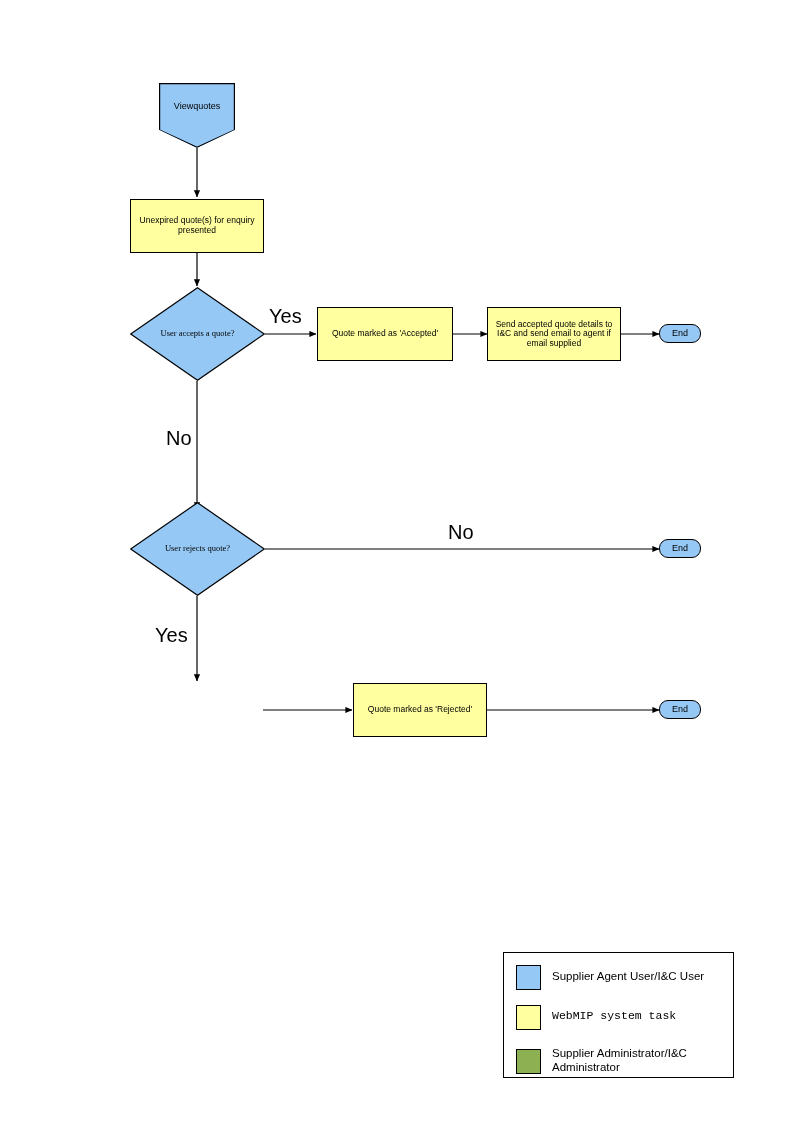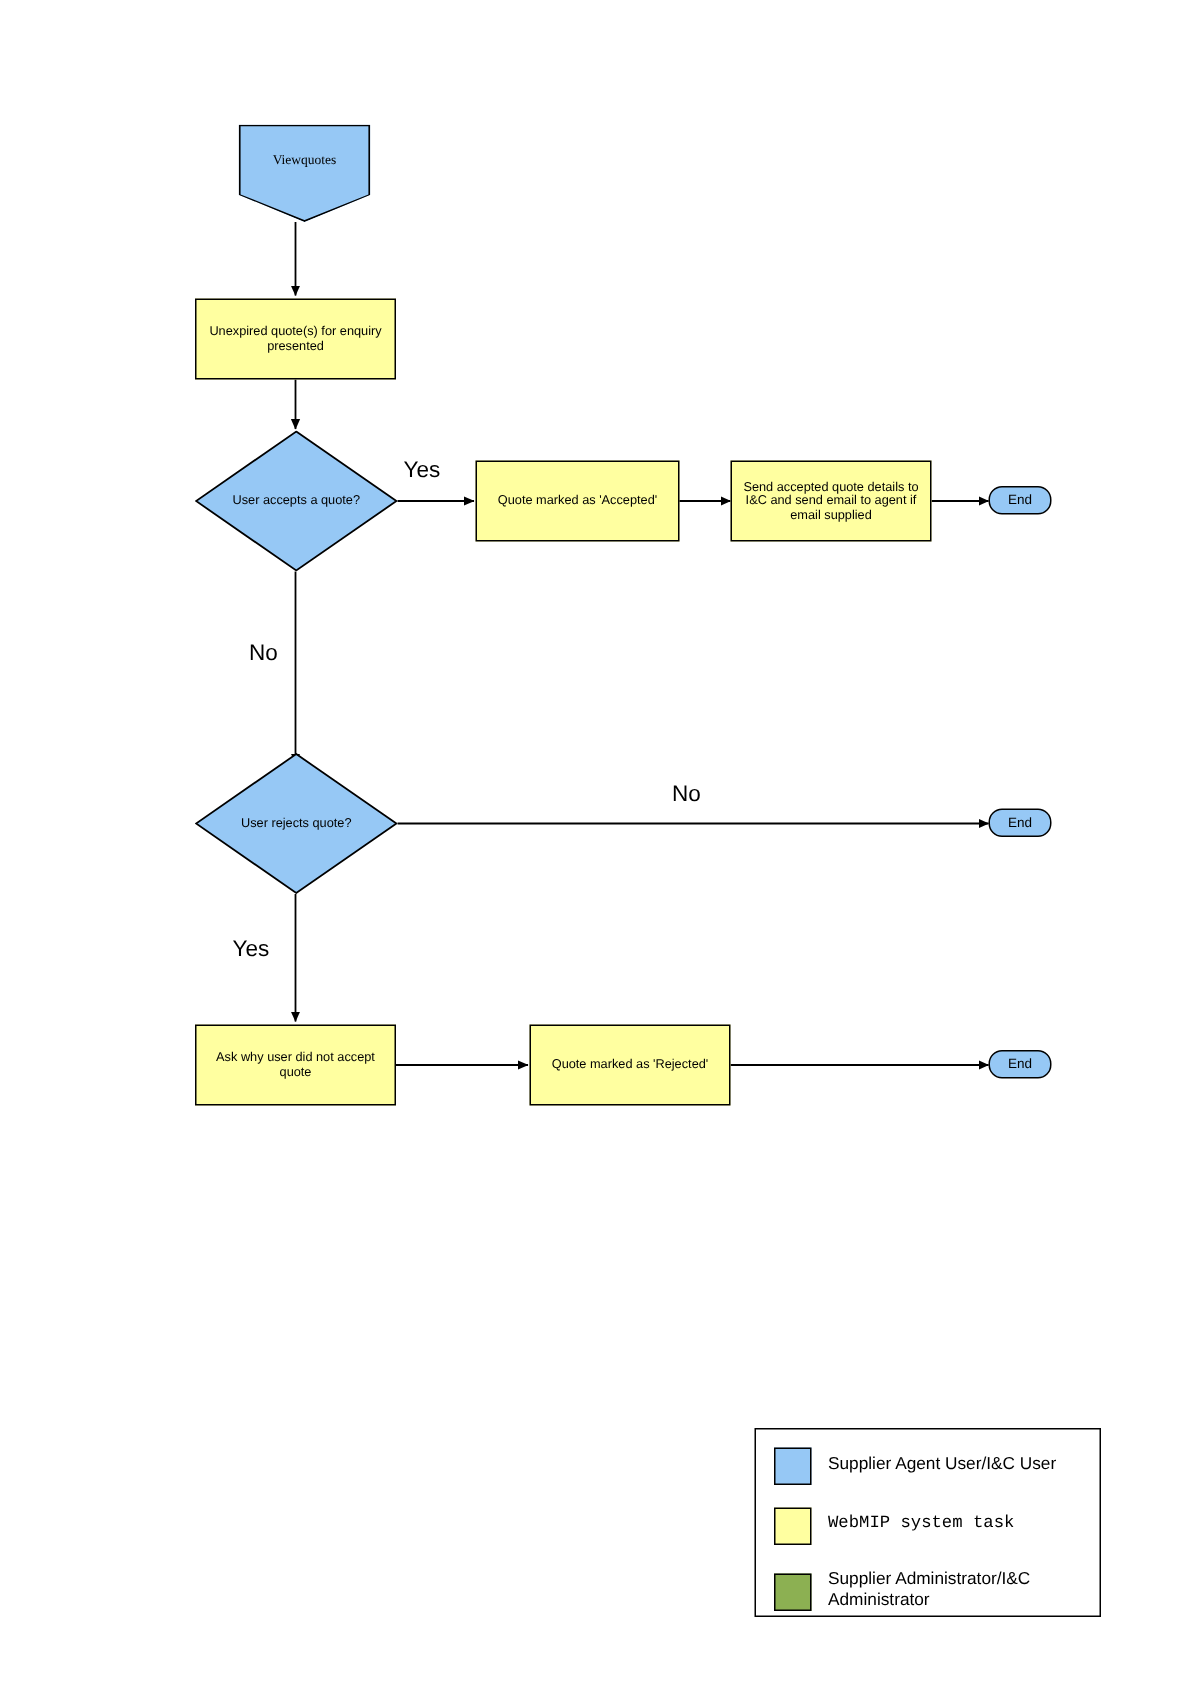--- a/index.html
+++ b/index.html
@@ -73,34 +73,35 @@
   .diamond .dia-shape {
     position: absolute;
     left: 0; top: 0;
     width: 100%;
     height: 100%;
   }
   .diamond .dia-label {
     position: relative;
     z-index: 2;
     width: 70%;
+    font-family: Liberation Serif, serif;
   }
 
   
   .terminator {
     background: #96c8f5;
     border: 1px solid #000000;
     border-radius: 9px;
     font-size: 9px;
   }
 
   
   .edge-label {
     position: absolute;
-    font-size: 15px;
+    font-size: 20px;
     color: #000000;
     line-height: 1;
     white-space: nowrap;
   }
 
   
   #legend {
     position: absolute;
     left: 503px;
     top: 952px;
@@ -160,21 +161,21 @@
       <line x1="265" y1="549" x2="659" y2="549" marker-end="url(#arrow)"></line>
 
       <line x1="197" y1="596" x2="197" y2="681" marker-end="url(#arrow)"></line>
 
       <line x1="263" y1="710" x2="352" y2="710" marker-end="url(#arrow)"></line>
 
       <line x1="487" y1="710" x2="659" y2="710" marker-end="url(#arrow)"></line>
     </g>
   </svg>
 
-  <div class="node pentagon" style="left:159px; top:83px; width:88px; height:65px;font-family:Liberation Serif, serif;">
+  <div class="node pentagon" style="left:159px; top:83px; width:76px; height:65px;">
     <svg class="pentagon-outline" viewBox="0 0 76 65" preserveAspectRatio="none">
       <polygon points="0.6,0.6 75.4,0.6 75.4,47 38,64.4 0.6,47" fill="none" stroke="#000000" stroke-width="1.2"></polygon>
     </svg>
     <span style="position:relative;z-index:2;">Viewquotes</span>
   </div>
 
   <div class="node process" style="left:130px; top:199px; width:134px; height:54px;">
     <span>Unexpired quote(s) for enquiry presented</span>
   </div>
 
@@ -201,23 +202,20 @@
     <svg class="dia-shape" viewBox="0 0 135 94" preserveAspectRatio="none">
       <polygon points="67.5,0.7 134.3,47 67.5,93.3 0.7,47" fill="#96c8f5" stroke="#000000" stroke-width="1.2"></polygon>
     </svg>
     <span class="dia-label">User rejects quote?</span>
   </div>
 
   <div class="node terminator" style="left:659px; top:539px; width:42px; height:19px;">
     <span>End</span>
   </div>
 
-  <div class="node process" style="left:130px; top:683px; width:134px; height:54px;">
-    <span>Ask why user did not accept quote</span>
-  </div>
 
   <div class="node process" style="left:353px; top:683px; width:134px; height:54px;">
     <span>Quote  marked as 'Rejected'</span>
   </div>
 
   <div class="node terminator" style="left:659px; top:700px; width:42px; height:19px;">
     <span>End</span>
   </div>
 
   <div class="edge-label" style="left:269px; top:306px;">Yes</div>

